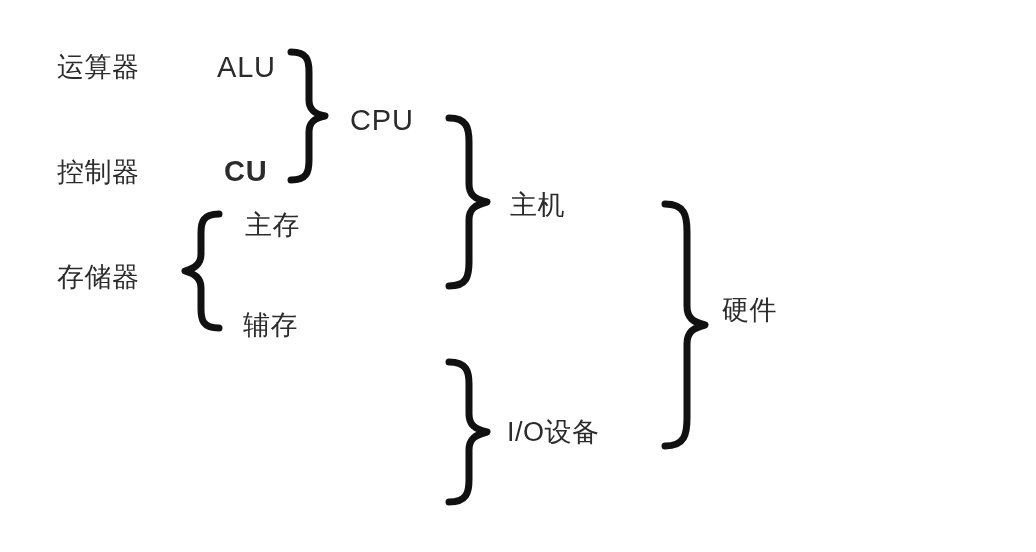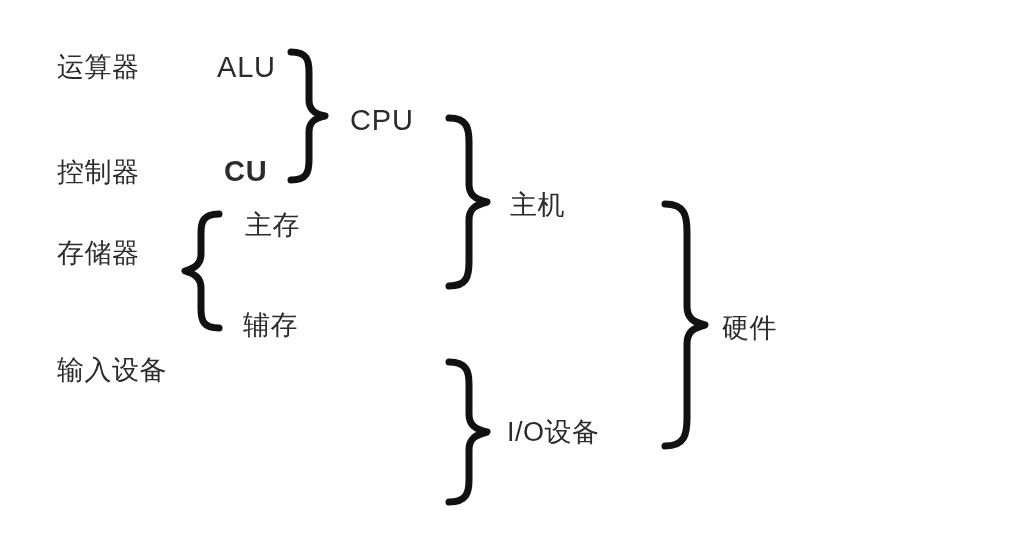--- a/index.html
+++ b/index.html
@@ -54,23 +54,22 @@
 </style>
 </head>
 <body>
 
 <div id="canvas">
 
   <div class="node" style="left:50px; top:54px;">运算器</div>
 
   <div class="node" style="left:50px; top:159px;">控制器</div>
 
-  <div class="node" style="left:50px; top:240px;">存储器</div>
+  <div class="node" style="left:50px; top:264px;">存储器</div>
 
-  <div class="node" style="left:50px; top:357px;">输入设备</div>
 
 
   <div class="node latin" style="left:210px; top:53px;">ALU</div>
 
   <div class="node latin" style="left:217px; top:157px;font-weight:bold;">CU</div>
 
   <svg class="brace" style="left:278px; top:46px;" width="60" height="140" viewBox="0 0 60 140">
     <path d="M 6 6
              C 22 6, 24 14, 24 26
              L 24 54
@@ -123,16 +122,16 @@
   <svg class="brace" style="left:652px; top:198px;" width="64" height="260" viewBox="0 0 64 260">
     <path d="M 6 6
              C 26 6, 28 18, 28 34
              L 28 108
              C 28 120, 34 124, 46 127
              C 34 130, 28 134, 28 146
              L 28 220
              C 28 236, 26 248, 6 248"></path>
   </svg>
 
-  <div class="node" style="left:715px; top:315px;">硬件</div>
+  <div class="node" style="left:715px; top:297px;">硬件</div>
 
 
 </div>
 
 </body></html>

